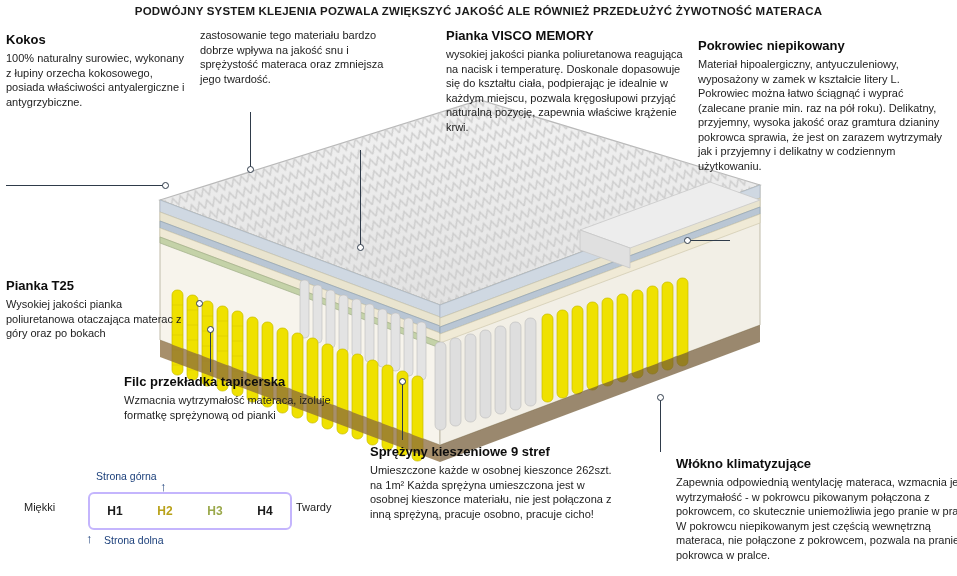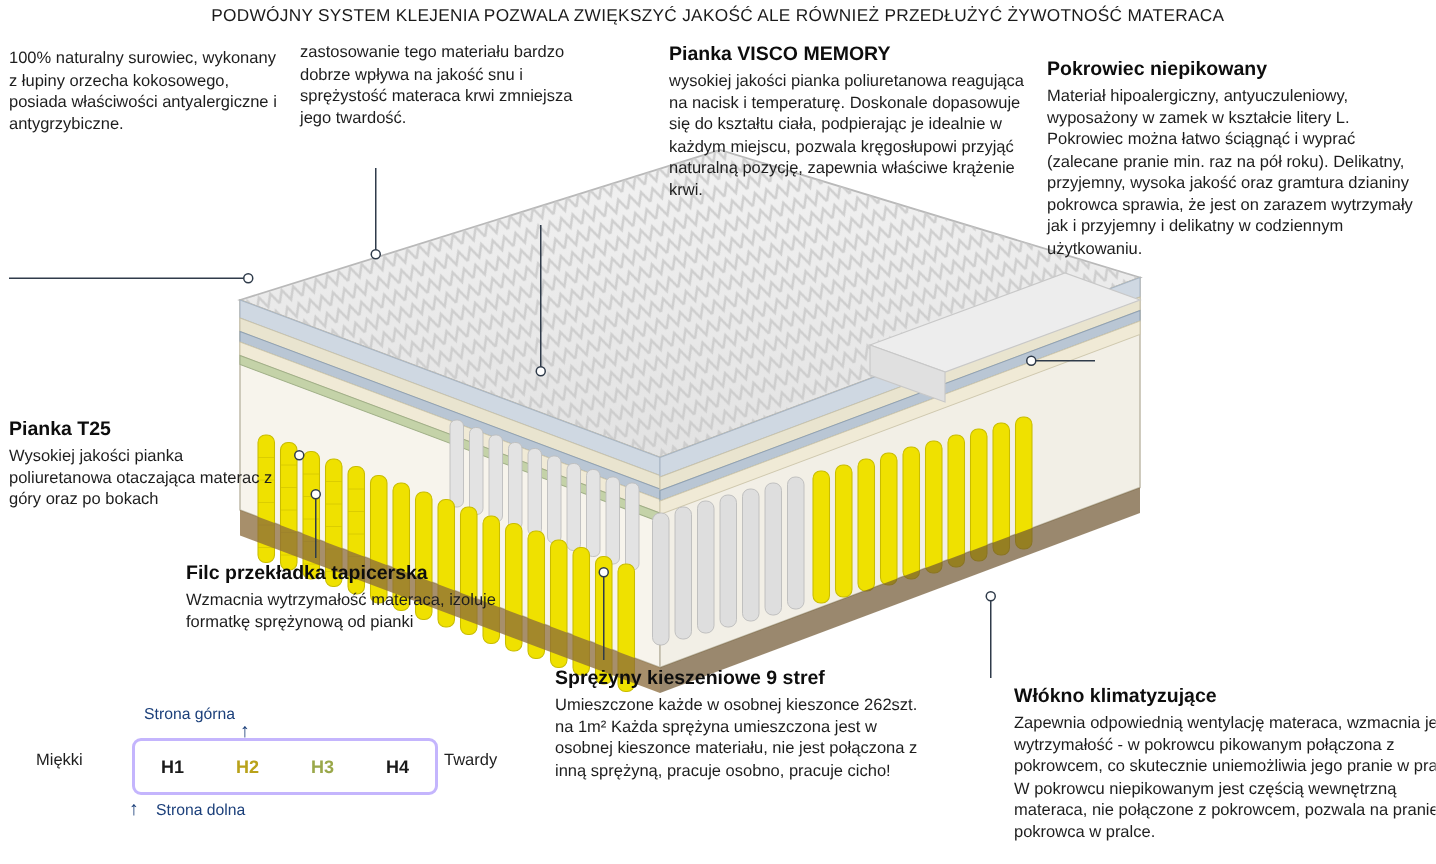--- a/index.html
+++ b/index.html
@@ -23,21 +23,21 @@
 
   
   .banner {
     position: absolute;
     left: 0; top: 0;
     width: 957px;
     height: 22px;
     line-height: 22px;
     text-align: center;
     font-size: 11.5px;
-    font-weight: normal;
+    font-weight: bold;
     color: #1a1a1a;
     letter-spacing: .2px;
   }
 
   
   .ann { position: absolute; }
   .ann .title {
     font-size: 13px;
     font-weight: bold;
     color: #0d0d0d;
@@ -265,25 +265,26 @@
   <div class="leader v" style="left:210px; top:330px; height:42px;"></div>
   <div class="dot" style="left:207px; top:326px;"></div>
 
   <div class="leader v" style="left:402px; top:382px; height:58px;"></div>
   <div class="dot" style="left:399px; top:378px;"></div>
 
   <div class="leader v" style="left:660px; top:398px; height:54px;"></div>
   <div class="dot" style="left:657px; top:394px;"></div>
 
   <div class="ann" id="ann-kokos">
+    <div class="title">Kokos</div>
     <div class="body">100% naturalny surowiec, wykonany z łupiny orzecha kokosowego, posiada właściwości antyalergiczne i antygrzybiczne.</div>
   </div>
 
   <div class="ann" id="ann-lateks">
-    <div class="body">zastosowanie tego materiału bardzo dobrze wpływa na jakość snu i sprężystość materaca krwi zmniejsza jego twardość.</div>
+    <div class="body">zastosowanie tego materiału bardzo dobrze wpływa na jakość snu i sprężystość materaca oraz zmniejsza jego twardość.</div>
   </div>
 
   <div class="ann" id="ann-visco">
     <div class="title">Pianka VISCO MEMORY</div>
     <div class="body">wysokiej jakości pianka poliuretanowa reagująca na nacisk i temperaturę. Doskonale dopasowuje się do kształtu ciała, podpierając je idealnie w każdym miejscu, pozwala kręgosłupowi przyjąć naturalną pozycję, zapewnia właściwe krążenie krwi.</div>
   </div>
 
   <div class="ann" id="ann-pokrowiec">
     <div class="title">Pokrowiec niepikowany</div>
     <div class="body">Materiał hipoalergiczny, antyuczuleniowy, wyposażony w zamek w kształcie litery L. Pokrowiec można łatwo ściągnąć i wyprać (zalecane pranie min. raz na pół roku). Delikatny, przyjemny, wysoka jakość oraz gramtura dzianiny pokrowca sprawia, że jest on zarazem wytrzymały jak i przyjemny i delikatny w codziennym użytkowaniu.</div>

